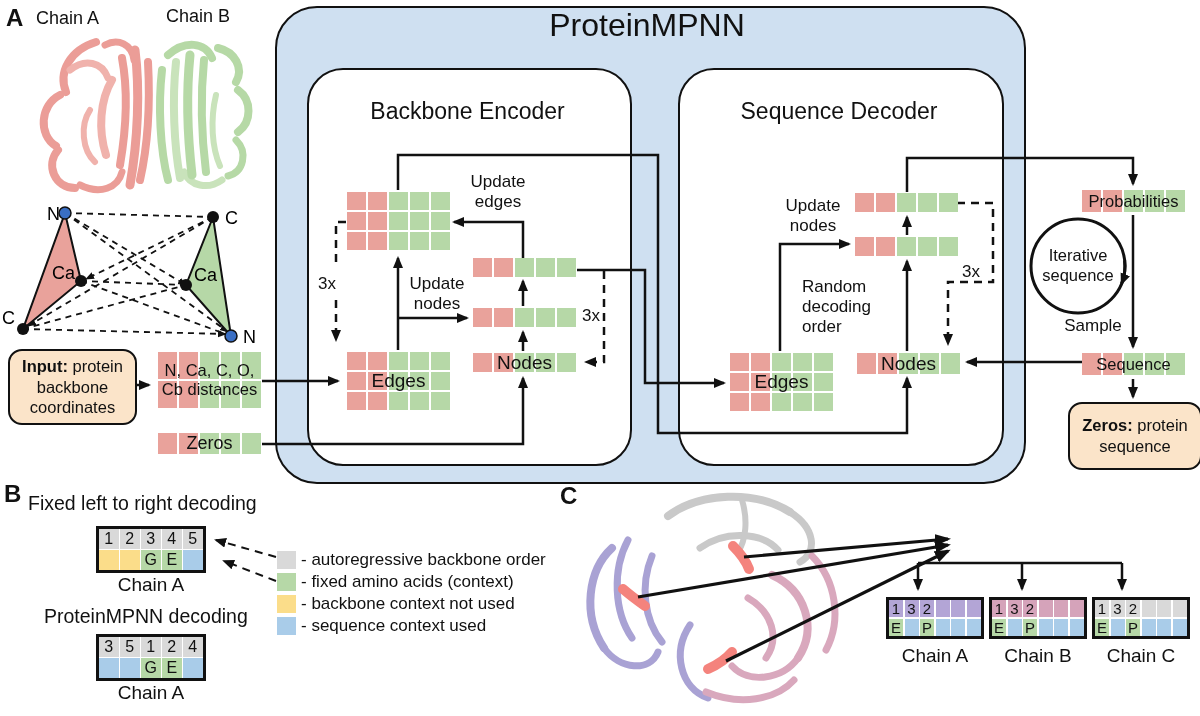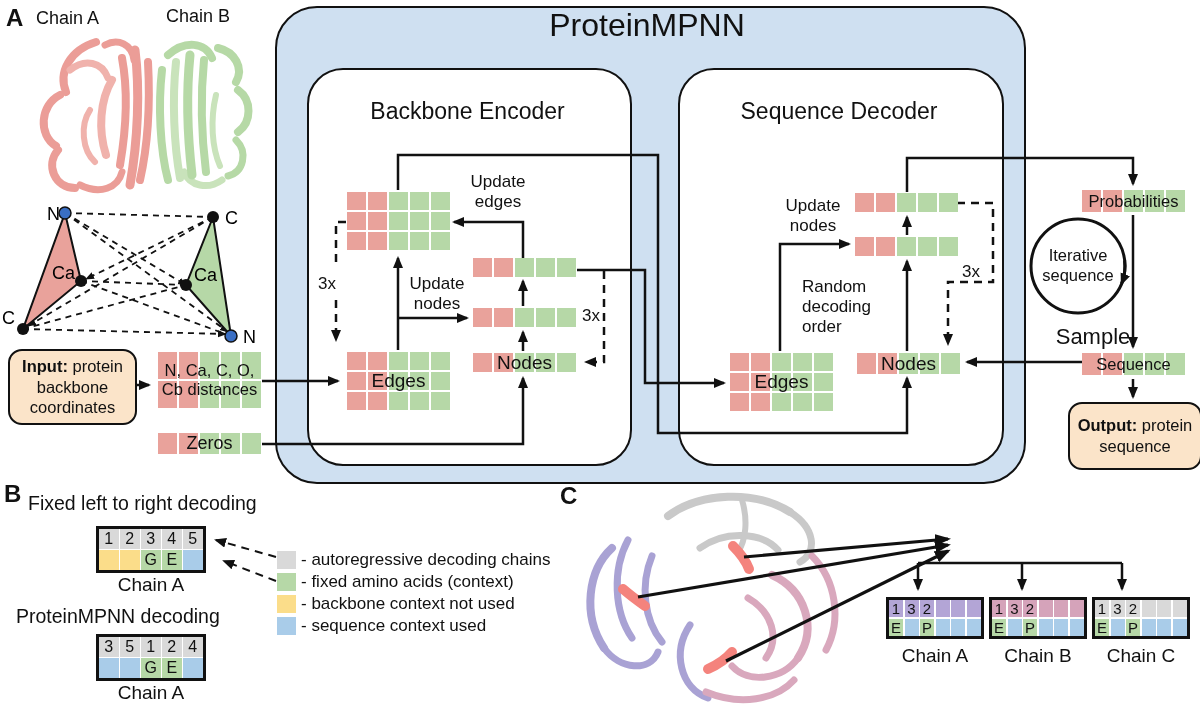--- a/index.html
+++ b/index.html
@@ -30,21 +30,21 @@
   <div class="lbl center" style="left:497px;top:7px;width:300px;font-size:32px">ProteinMPNN</div>
   <div class="lbl center" style="left:307px;top:98px;width:321px;font-size:23px">Backbone Encoder</div>
   <div class="lbl center" style="left:678px;top:98px;width:322px;font-size:23px">Sequence Decoder</div>
 
   <div class="roundbox" style="left:8px;top:349px;width:125px;height:72px;background:#fbe4c9">
     <span><b>Input:</b><span> protein
 backbone
 coordinates</span></span>
   </div>
   <div class="roundbox" style="left:1068px;top:402px;width:130px;height:64px;background:#fbe4c9">
-    <span><b>Output:</b><span> protein
+    <span><b>Zeros:</b><span> protein
 sequence</span></span>
   </div>
 
   <svg width="1200" height="716" viewBox="0 0 1200 716">
     <defs>
       <marker id="ah" markerWidth="13" markerHeight="11" refX="10" refY="5" orient="auto" markerUnits="userSpaceOnUse">
         <path d="M0,0 L12,5 L0,10 z" fill="#111"></path>
       </marker>
       <marker id="ahb" markerWidth="17" markerHeight="14" refX="13" refY="6" orient="auto" markerUnits="userSpaceOnUse">
         <path d="M0,0 L16,6 L0,12 z" fill="#111"></path>
@@ -197,55 +197,55 @@
   <div class="lbl center" style="left:312px;top:274px;width:30px;font-size:17px">3x</div>
   <div class="lbl center" style="left:577px;top:306px;width:28px;font-size:17px">3x</div>
   <div class="lbl center" style="left:770px;top:196px;width:86px;font-size:17px">Update
 nodes</div>
   <div class="lbl" style="left:802px;top:277px;font-size:17px">Random
 decoding
 order</div>
   <div class="lbl center" style="left:956px;top:262px;width:30px;font-size:17px">3x</div>
   <div class="circle-lbl" style="left:1031px;top:219px;width:94px;height:94px;font-size:16.5px">Iterative
 sequence</div>
-  <div class="lbl center" style="left:1048px;top:324px;width:90px;font-size:22px">Sample</div>
+  <div class="lbl center" style="left:1048px;top:316px;width:90px;font-size:17px">Sample</div>
 
   <div class="lbl panel-letter" style="left:4px;top:480px">B</div>
   <div class="lbl" style="left:28px;top:492px;font-size:19.5px">Fixed left to right decoding</div>
   <div class="tbl" style="left:96px;top:526px;grid-template-columns:repeat(5,19.5px);grid-auto-rows:19.5px;font-size:16px">
       <div class="cell" style="background: rgb(217, 217, 217);">1</div>
       <div class="cell" style="background: rgb(217, 217, 217);">2</div>
       <div class="cell" style="background: rgb(217, 217, 217);">3</div>
       <div class="cell" style="background: rgb(217, 217, 217);">4</div>
       <div class="cell" style="background: rgb(217, 217, 217);">5</div>
       <div class="cell" style="background: rgb(251, 221, 138);"></div>
       <div class="cell" style="background: rgb(251, 221, 138);"></div>
       <div class="cell" style="background: rgb(182, 216, 167);">G</div>
       <div class="cell" style="background: rgb(182, 216, 167);">E</div>
       <div class="cell" style="background: rgb(169, 204, 233);"></div>
     </div>
   <div class="lbl center" style="left:96px;top:574px;width:110px;font-size:19px">Chain A</div>
-  <div class="lbl" style="left:16px;top:605px;font-size:19.5px">ProteinMPNN decoding</div>
+  <div class="lbl" style="left:44px;top:605px;font-size:19.5px">ProteinMPNN decoding</div>
   <div class="tbl" style="left:96px;top:634px;grid-template-columns:repeat(5,19.5px);grid-auto-rows:19.5px;font-size:16px">
       <div class="cell" style="background: rgb(217, 217, 217);">3</div>
       <div class="cell" style="background: rgb(217, 217, 217);">5</div>
       <div class="cell" style="background: rgb(217, 217, 217);">1</div>
       <div class="cell" style="background: rgb(217, 217, 217);">2</div>
       <div class="cell" style="background: rgb(217, 217, 217);">4</div>
       <div class="cell" style="background: rgb(169, 204, 233);"></div>
       <div class="cell" style="background: rgb(169, 204, 233);"></div>
       <div class="cell" style="background: rgb(182, 216, 167);">G</div>
       <div class="cell" style="background: rgb(182, 216, 167);">E</div>
       <div class="cell" style="background: rgb(169, 204, 233);"></div>
     </div>
   <div class="lbl center" style="left:96px;top:682px;width:110px;font-size:19px">Chain A</div>
 
   <div>
     <div class="swatch" style="left:277px;top:551px;background:#d9d9d9"></div>
-    <div class="lbl" style="left:301px;top:550px;font-size:17px">- autoregressive decoding chains</div>
+    <div class="lbl" style="left:301px;top:550px;font-size:17px">- autoregressive backbone order</div>
     <div class="swatch" style="left:277px;top:573px;background:#b6d8a7"></div>
     <div class="lbl" style="left:301px;top:572px;font-size:17px">- fixed amino acids (context)</div>
     <div class="swatch" style="left:277px;top:595px;background:#fbdd8a"></div>
     <div class="lbl" style="left:301px;top:594px;font-size:17px">- backbone context not used</div>
     <div class="swatch" style="left:277px;top:617px;background:#a9cce9"></div>
     <div class="lbl" style="left:301px;top:616px;font-size:17px">- sequence context used</div>
   </div>
 
   <div class="lbl panel-letter" style="left:560px;top:482px">C</div>
   <div class="tbl" style="left:886px;top:597px;grid-template-columns:repeat(6,14px);grid-auto-rows:17px;font-size:15px">

